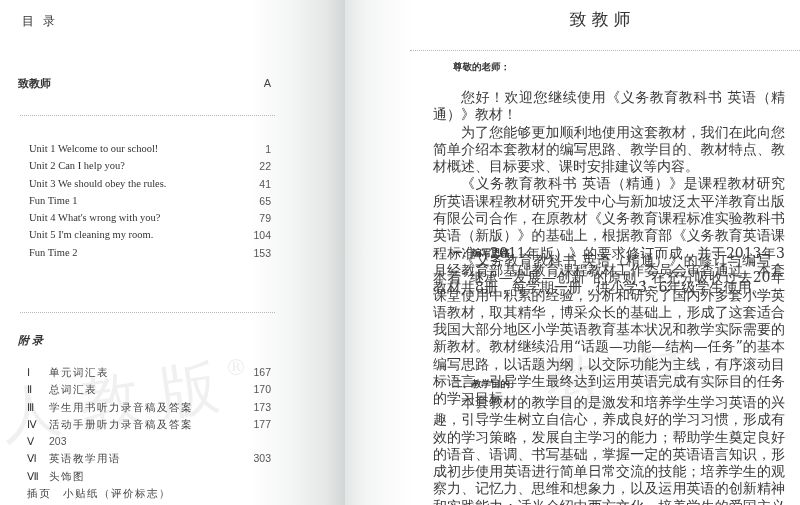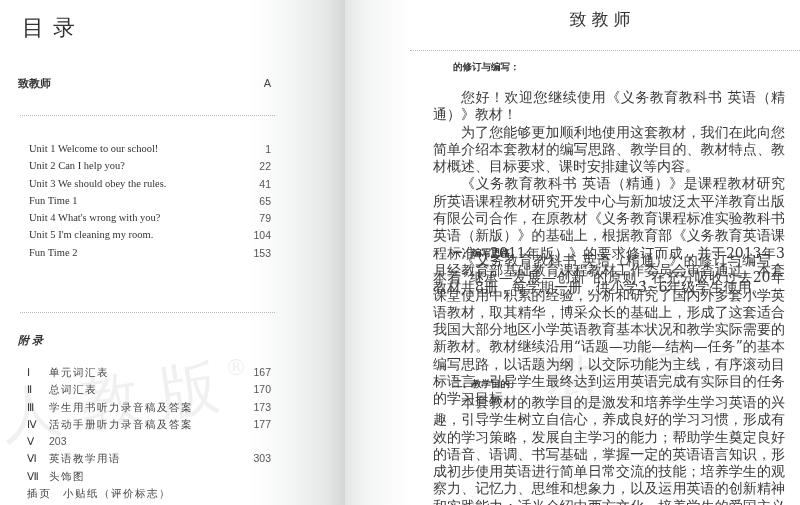--- a/index.html
+++ b/index.html
@@ -13,21 +13,21 @@
   .page-left {
     left: 0; width: 345px;
     background: linear-gradient(to right, #ffffff 0px, #ffffff 250px, #f4f5f5 290px, #e6e8e8 325px, #d3d6d6 345px);
   }
   .page-right {
     left: 345px; width: 455px;
     background: linear-gradient(to right, #e4e6e6 0px, #f3f4f4 20px, #fbfbfb 45px, #ffffff 70px);
   }
   .toc-title {
     position: absolute; left: 22px; top: 13px;
-    font-size: 22px; letter-spacing: 9px; color: #333;
+    font-size: 12px; letter-spacing: 9px; color: #333;
   }
   .toc-preface {
     position: absolute; left: 18px; top: 76px; width: 255px;
     display: flex; justify-content: space-between; align-items: baseline;
   }
   .toc-preface .label { font-family: "DejaVu Sans", sans-serif; font-size: 11px; font-weight: bold; color: #333; }
   .toc-preface .page-no { font-family: "Liberation Sans", sans-serif; font-size: 11px; color: #444; padding-right: 2px; }
   .dotted { position: absolute; border-top: 1px dotted #b8b8b8; height: 0; }
   .dot-1 { left: 20px; top: 115px; width: 255px; }
   .dot-2 { left: 20px; top: 312px; width: 255px; }
@@ -174,21 +174,21 @@
   </ul>
 </div>
 
 <div class="page page-right">
   <div class="watermark wm-r">教材</div>
   <div class="watermark wm-r-r">®</div>
 
   <div class="letter-title">致教师</div>
   <div class="dotted dot-r"></div>
 
-  <div class="salutation">的修订与编写：</div>
+  <div class="salutation">尊敬的老师：</div>
 
   <div class="body-text bt-1">
     <p>您好！欢迎您继续使用《义务教育教科书 英语（精通）》教材！</p>
     <p>为了您能够更加顺利地使用这套教材，我们在此向您简单介绍本套教材的编写思路、教学目的、教材特点、教材概述、目标要求、课时安排建议等内容。</p>
     <p>《义务教育教科书 英语（精通）》是课程教材研究所英语课程教材研究开发中心与新加坡泛太平洋教育出版有限公司合作，在原教材《义务教育课程标准实验教科书 英语（新版）》的基础上，根据教育部《义务教育英语课程标准（2011年版）》的要求修订而成，并于2013年3月经教育部基础教育课程教材工作委员会审查通过。本套教材共8册，每学期一册，供小学3~6年级学生使用。</p>
   </div>
 
   <div class="sec-head sh-1">一、编写思路</div>
   <div class="body-text bt-2">
     <p>《义务教育教科书 英语（精通）》的修订与编写，本着“继承—发展—创新”的原则，在充分吸收过去20年课堂使用中积累的经验，分析和研究了国内外多套小学英语教材，取其精华，博采众长的基础上，形成了这套适合我国大部分地区小学英语教育基本状况和教学实际需要的新教材。教材继续沿用“话题—功能—结构—任务”的基本编写思路，以话题为纲，以交际功能为主线，有序滚动目标语言，引导学生最终达到运用英语完成有实际目的任务的学习目标。</p>

